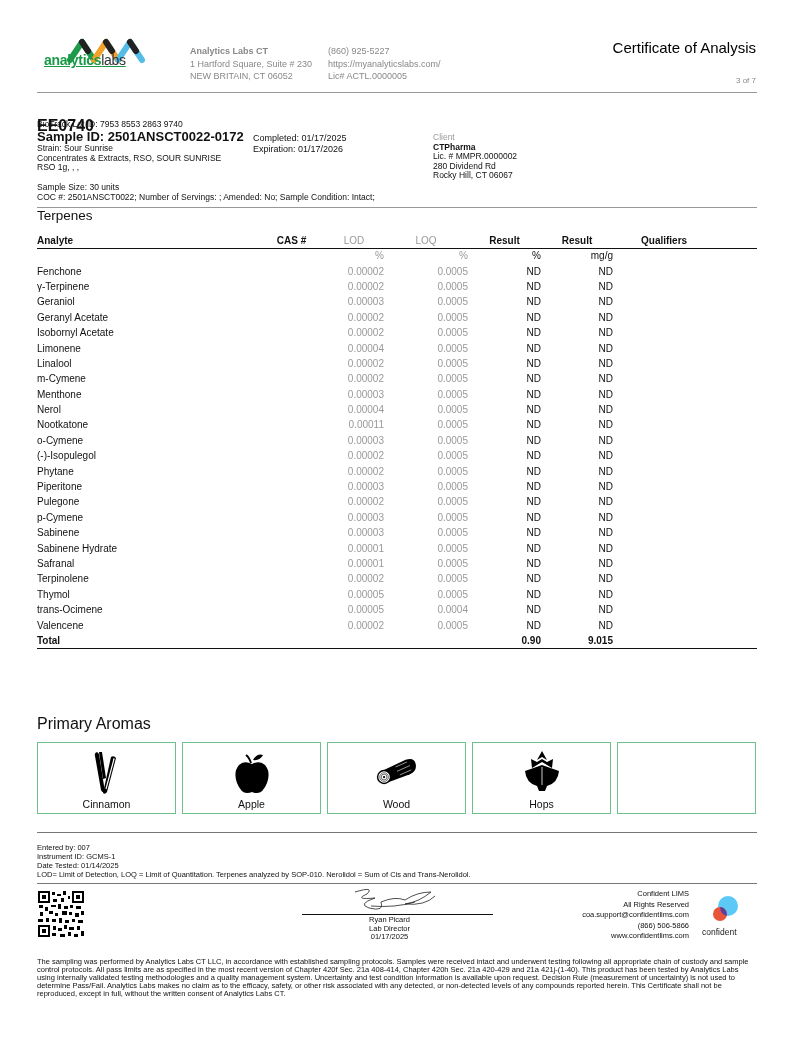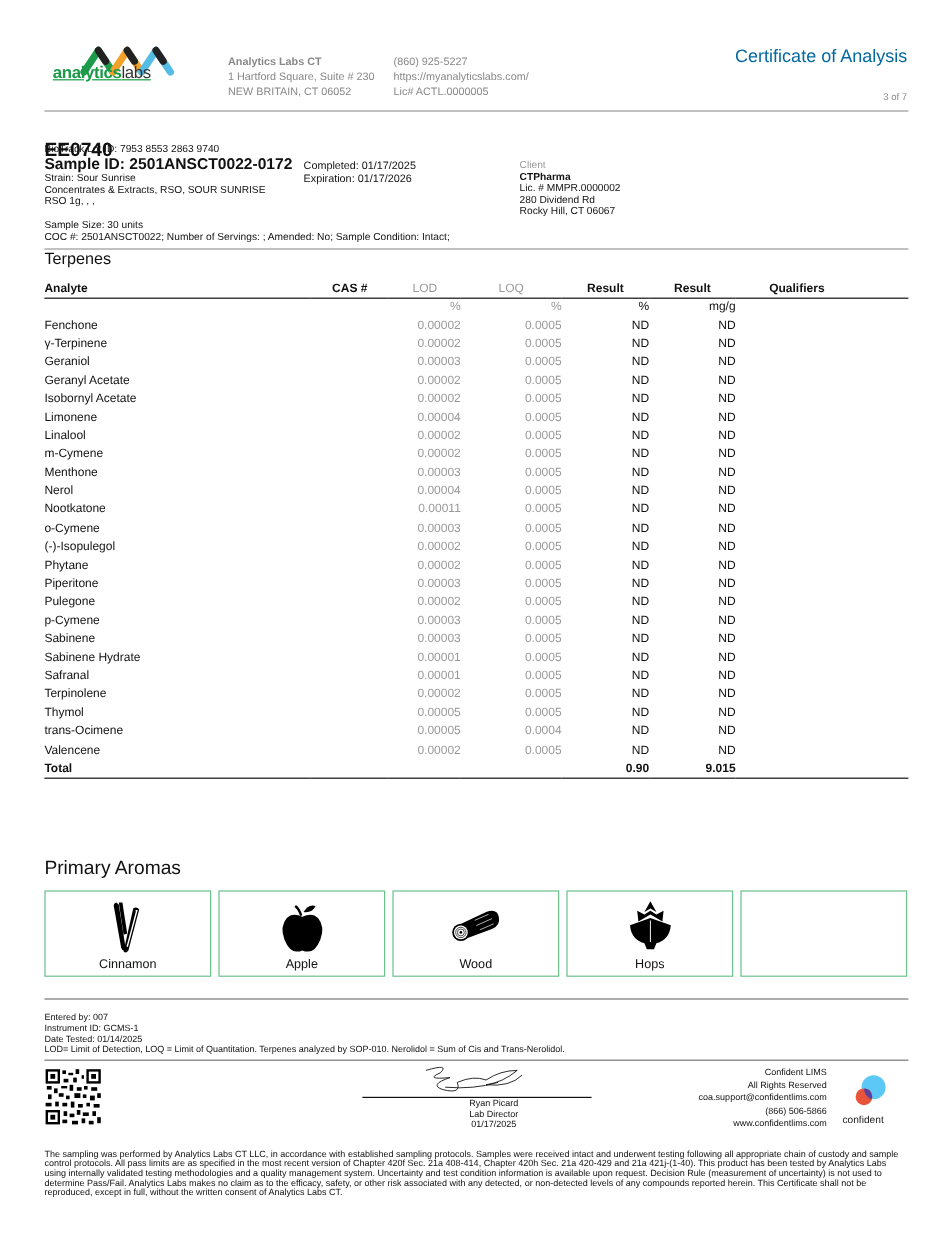--- a/index.html
+++ b/index.html
@@ -6,21 +6,21 @@
   body { width: 792px; height: 1040px; background: #fff; font-family: "Liberation Sans", sans-serif; color: #111; position: relative; overflow: hidden; }
   .abs { position: absolute; }
   .lgray { color: #9a9a9a; }
 
   
   #logo { left: 44px; top: 36px; width: 132px; height: 54px; }
   #logo-word { position: absolute; left: 0; top: 16px; font-size: 14px; letter-spacing: -0.3px; font-weight: bold; color: #1a9a48; white-space: nowrap; text-decoration: underline; }
   #logo-word .labs { font-weight: normal; color: #333; }
   .hdr-col { font-size: 9px; line-height: 12.5px; color: #888; }
   .hdr-col .b { font-weight: bold; color: #888; }
-  #coa-title { right: 36px; top: 39px; font-size: 15px; color: #0369a1; }
+  #coa-title { right: 36px; top: 39px; font-size: 15px; color: #000000; }
   #page-num { right: 36px; top: 76px; font-size: 8px; color: #888; padding-left: 16px; }
   .hr { position: absolute; left: 37px; right: 35px; height: 1px; background: #999; }
 
   
   #ee { left: 37px; top: 97px; font-size: 16px; font-weight: bold; margin-top: 20px; }
   .small { font-size: 8.5px; line-height: 9.5px; }
   #sample-id { left: 37px; top: 129px; font-size: 13px; font-weight: bold; }
 
   
   #terp-title { left: 37px; top: 208px; font-size: 13.5px; }
@@ -461,21 +461,21 @@
       <rect x="37" y="44" width="4" height="3"></rect>
       <rect x="44" y="41" width="3" height="5"></rect>
   </g>
 </svg>
 
 <svg class="abs" style="left:345px;top:886px;" width="100" height="28" viewBox="0 0 100 28">
   <path d="M10 6 Q30 0 22 8 Q8 14 30 12 Q12 18 24 22 Q40 26 36 16 Q50 10 60 14 Q72 6 86 6 Q74 16 60 18 Q80 20 90 10" stroke="#222" stroke-width="0.8" fill="none"></path>
   <path d="M26 20 Q50 22 70 16" stroke="#222" stroke-width="0.8" fill="none"></path>
 </svg>
 <div class="abs" style="left:302px;top:914px;width:191px;height:1px;background:#111;"></div>
-<div class="abs" style="left:316px;top:916px;width:191px;text-align:center;font-size:7.5px;line-height:8.5px;">
+<div class="abs" style="left:294px;top:916px;width:191px;text-align:center;font-size:7.5px;line-height:8.5px;">
   <div>Ryan Picard</div>
   <div>Lab Director</div>
   <div>01/17/2025</div>
 </div>
 
 <div class="abs" style="right:103px;top:889px;text-align:right;font-size:7.5px;line-height:10.5px;">
   <div>Confident LIMS</div>
   <div>All Rights Reserved</div>
   <div>coa.support@confidentlims.com</div>
   <div>(866) 506-5866</div>

